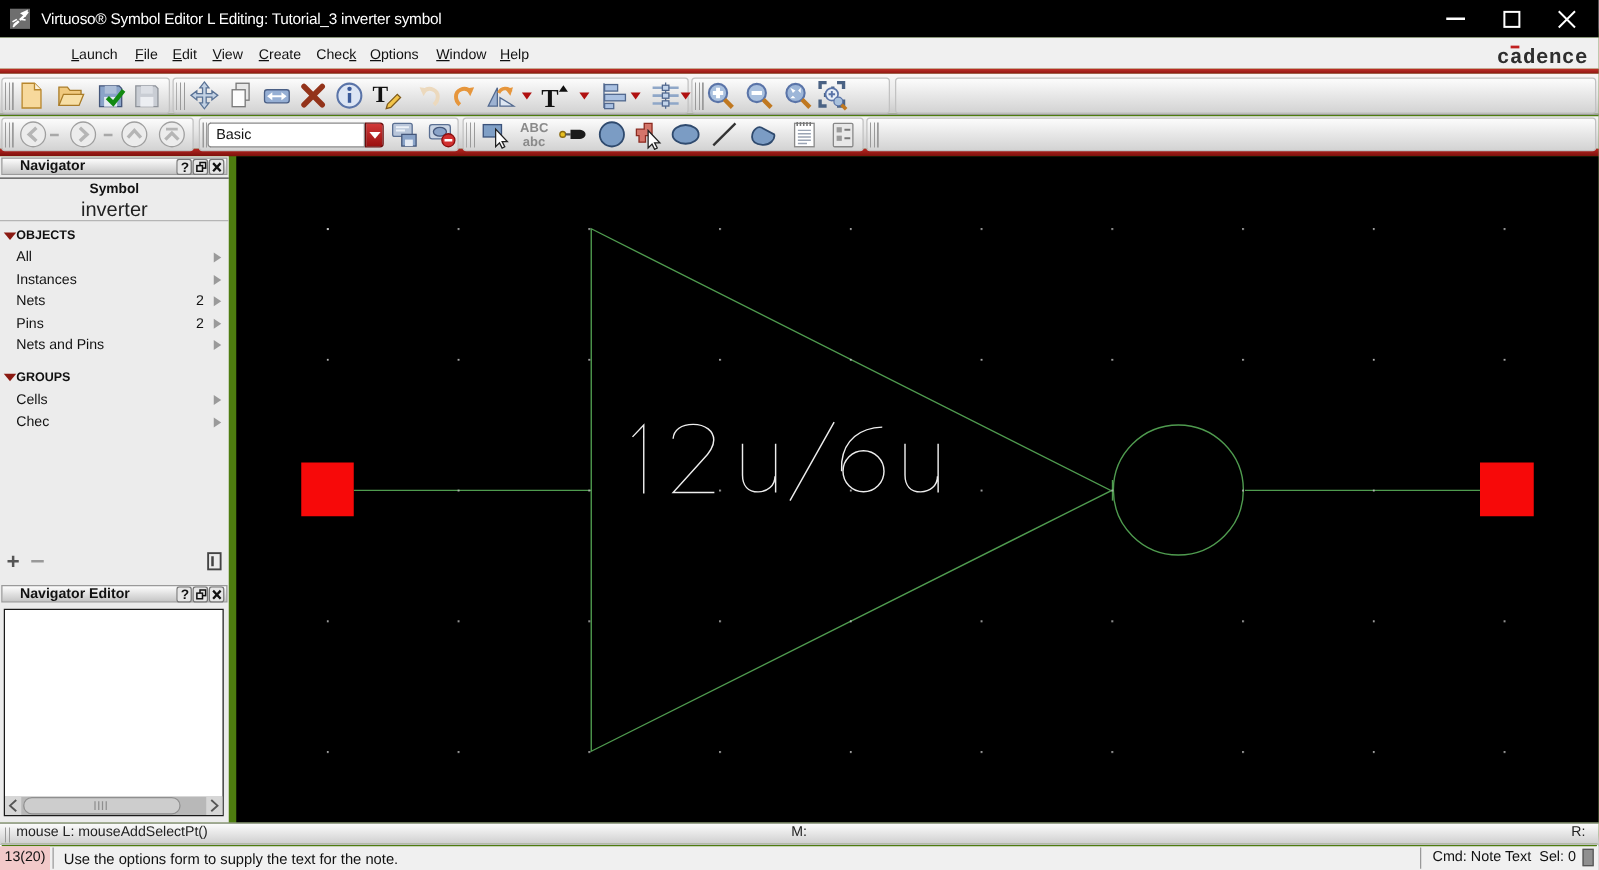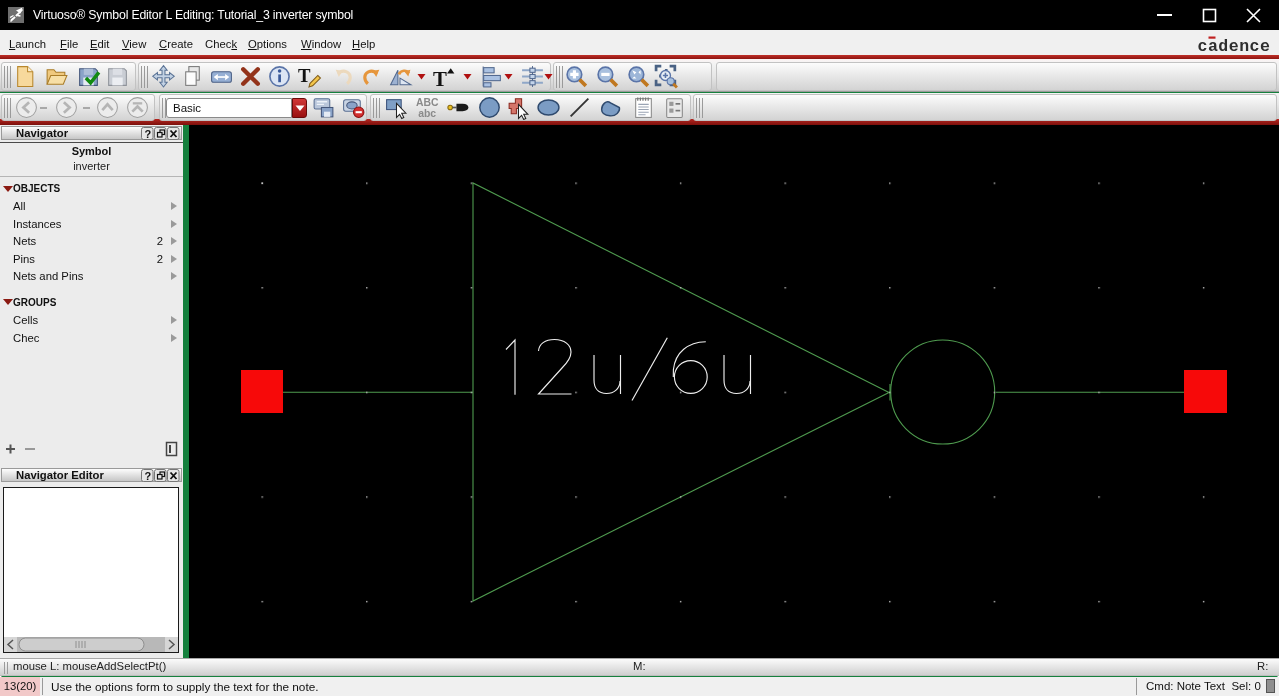--- a/index.html
+++ b/index.html
@@ -1,27 +1,27 @@
 <!DOCTYPE html>
 <html><head>
 <meta charset="utf-8">
 <style>
   * { margin:0; padding:0; box-sizing:border-box; }
   html,body { width:1279px; height:696px; overflow:hidden; font-family:"Liberation Sans", sans-serif; }
   .abs { position:absolute; }
-  #app { position:relative; width:1279px; height:696px; background:#15803d;border-radius:28px; }
+  #app { position:relative; width:1279px; height:696px; background:#4d7c0f;border-radius:28px; }
 
   
   #titlebar { left:0; top:0; width:1279px; height:30px; background:#000; }
   #titleicon { left:8px; top:7px; width:16px; height:16px; background:#6e6e6e; }
   #titletext { left:33px; top:8px; color:#fff; font-size:12.3px; letter-spacing:-0.2px; }
 
   
   #menubar { left:0; top:30px; width:1279px; height:25px; background:#f0f0f0; color:#111; font-size:11.3px; }
-  #menubar span.mi { position:absolute; top:8px; }
+  #menubar span.mi { position:absolute; top:8px;margin-left:48px; }
   #cadence { left:1198px; top:35.5px; width:80px; height:18px; }
 
   #redline1 { left:0; top:55px; width:1279px; height:4px; background:linear-gradient(#c03028,#8c1410); }
   #toolzone { left:0; top:59px; width:1279px; height:33px;
               background:linear-gradient(#fbf4f4,#f3f3f3 15%,#e6e6e6 55%,#cccccc 96%);
               border-bottom:1px solid #9a9a9a; }
   #toolzone2 { left:0; top:93px; width:1279px; height:26px;
               background:linear-gradient(#f4f4f4,#e6e6e6 45%,#cecece 92%); }
   #redline2 { left:0; top:119px; width:1279px; height:6px; background:linear-gradient(#b52620,#7c100c); }
 
@@ -37,21 +37,21 @@
   
   #dock { left:0; top:125px; width:183px; height:533px; background:#ececec; }
   #canvaswrap { left:189px; top:125px; width:1090px; height:533px; background:#000; }
   .ptitle { position:absolute; left:1px; width:181px; height:14px;
             background:linear-gradient(#fdfdfd,#dcdcdc 60%,#c6c6c6);
             border:1px solid #9a9a9a; font-size:11.3px; font-weight:bold; color:#111; }
   .ptitle .cap { position:absolute; left:14px; top:0px; }
 
   
   #nav-symbol { left:0; top:145px; width:183px; text-align:center; font-size:11px; font-weight:bold; color:#111; }
-  #nav-inverter { left:0; top:159.5px; width:183px; text-align:center; font-size:11px; color:#222; }
+  #nav-inverter { left:0; top:159.5px; width:183px; text-align:center; font-size:16px; color:#222; }
   #nav-sep { left:0px; top:176px; width:183px; height:1px; background:#b5b5b5; }
   .thead { position:absolute; left:13px; font-size:10px; font-weight:bold; color:#111; }
   .titem { position:absolute; left:13px; font-size:11.3px; color:#111; }
   .tnum  { position:absolute; left:145px; width:18px; text-align:right; font-size:11.3px; color:#111; }
   .tri-d { position:absolute; left:3px; width:0; height:0; border-left:5px solid transparent;
            border-right:5px solid transparent; border-top:6px solid #8b1a12; }
   .tri-r { position:absolute; left:171px; width:0; height:0; border-top:4.5px solid transparent;
            border-bottom:4.5px solid transparent; border-left:6px solid #9a9a9a; }
 
   

